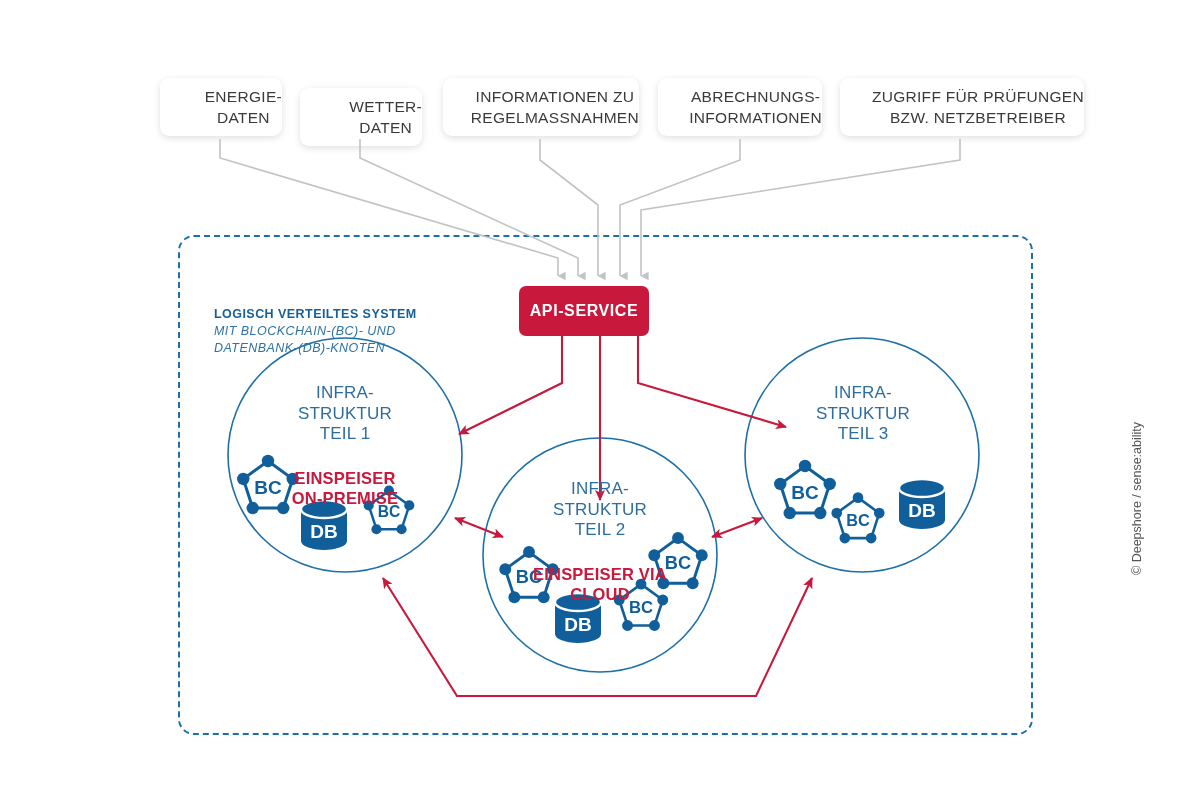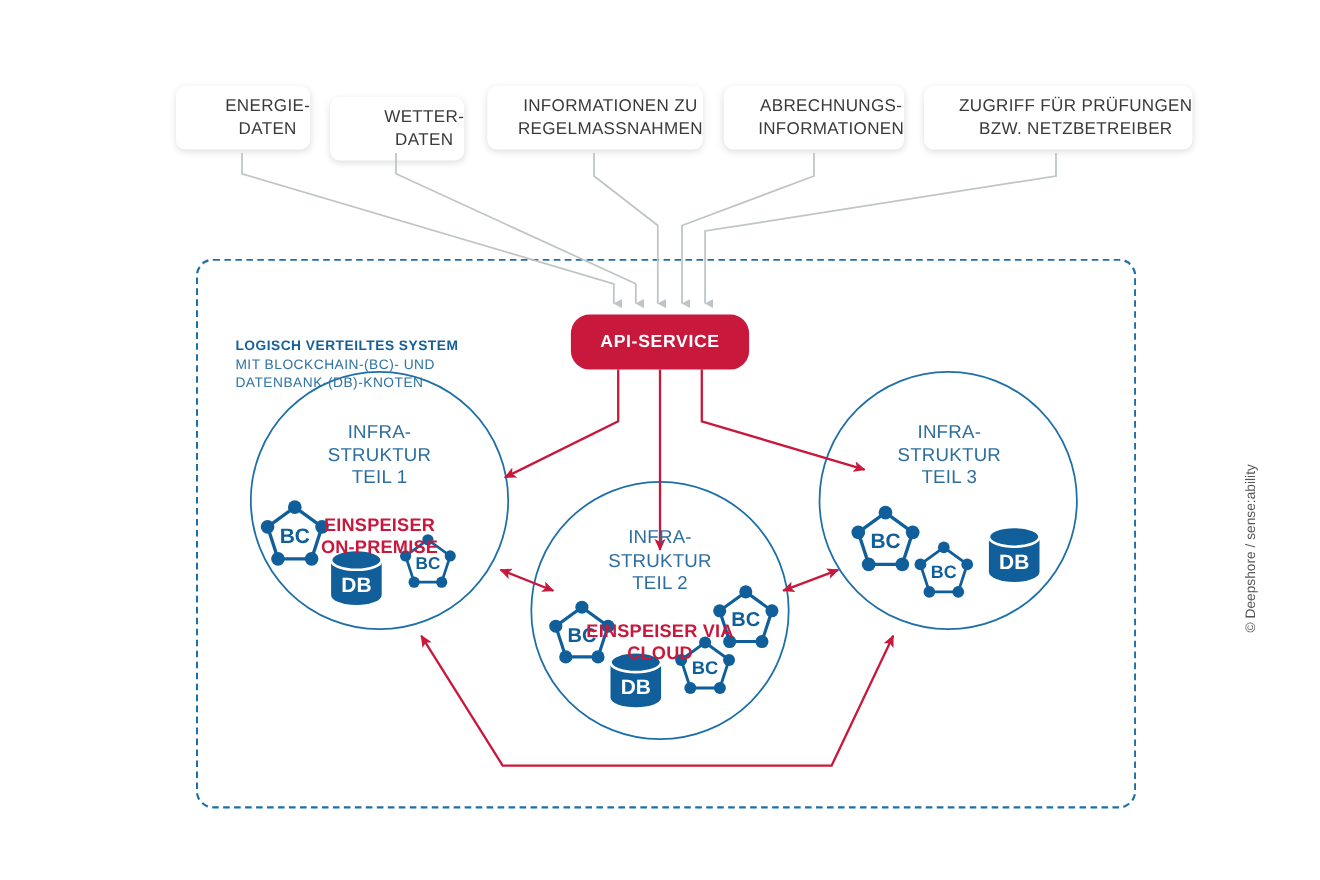--- a/index.html
+++ b/index.html
@@ -46,26 +46,27 @@
     position:absolute;left:214px;top:258px;z-index:6;
     line-height:1.34;
     margin-top:48px;
   }
   .caption .c1{
     font-size:12.5px;font-weight:bold;color:#16609A;letter-spacing:0.45px;
   }
   .caption .c2{
     font-size:12.5px;font-weight:400;color:#2E73A4;letter-spacing:0.45px;
     white-space:pre-line;
+    font-style:italic;
   }
 
   
   .api-box{
-    position:absolute;left:519px;top:286px;width:162px;height:50px;
-    background:#C8183C;border-radius:17px;
+    position:absolute;left:519px;top:286px;width:130px;height:50px;
+    background:#C8183C;border-radius:7px;
     display:flex;align-items:center;justify-content:center;
     z-index:7;
   }
   .api-box span{
     color:#ffffff;font-weight:bold;font-size:16px;letter-spacing:0.6px;
   }
 
   
   .circ-label{position:absolute;text-align:center;z-index:6;}
   .circ-label .infra{

